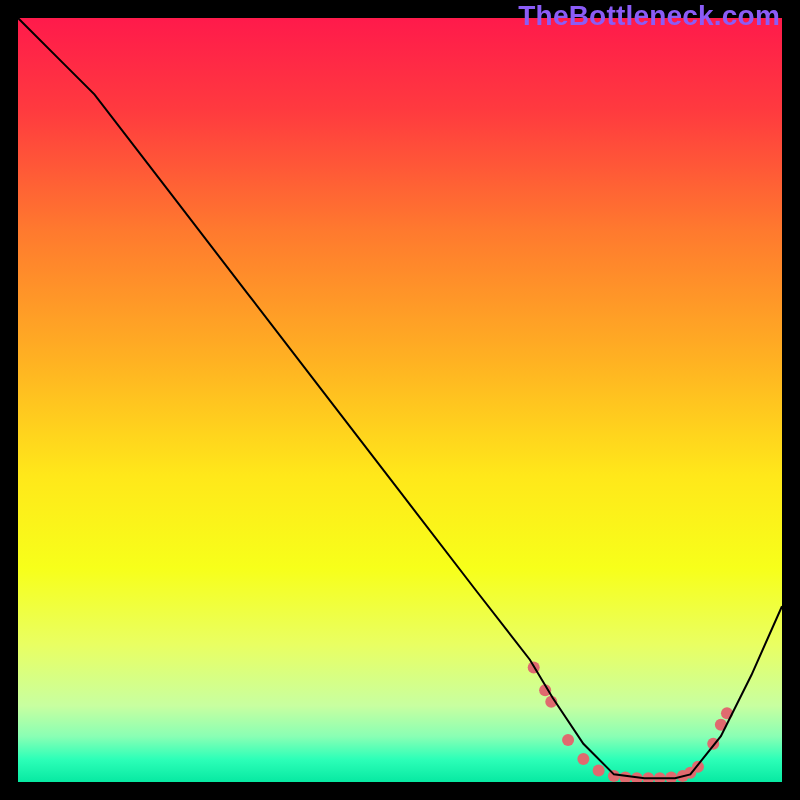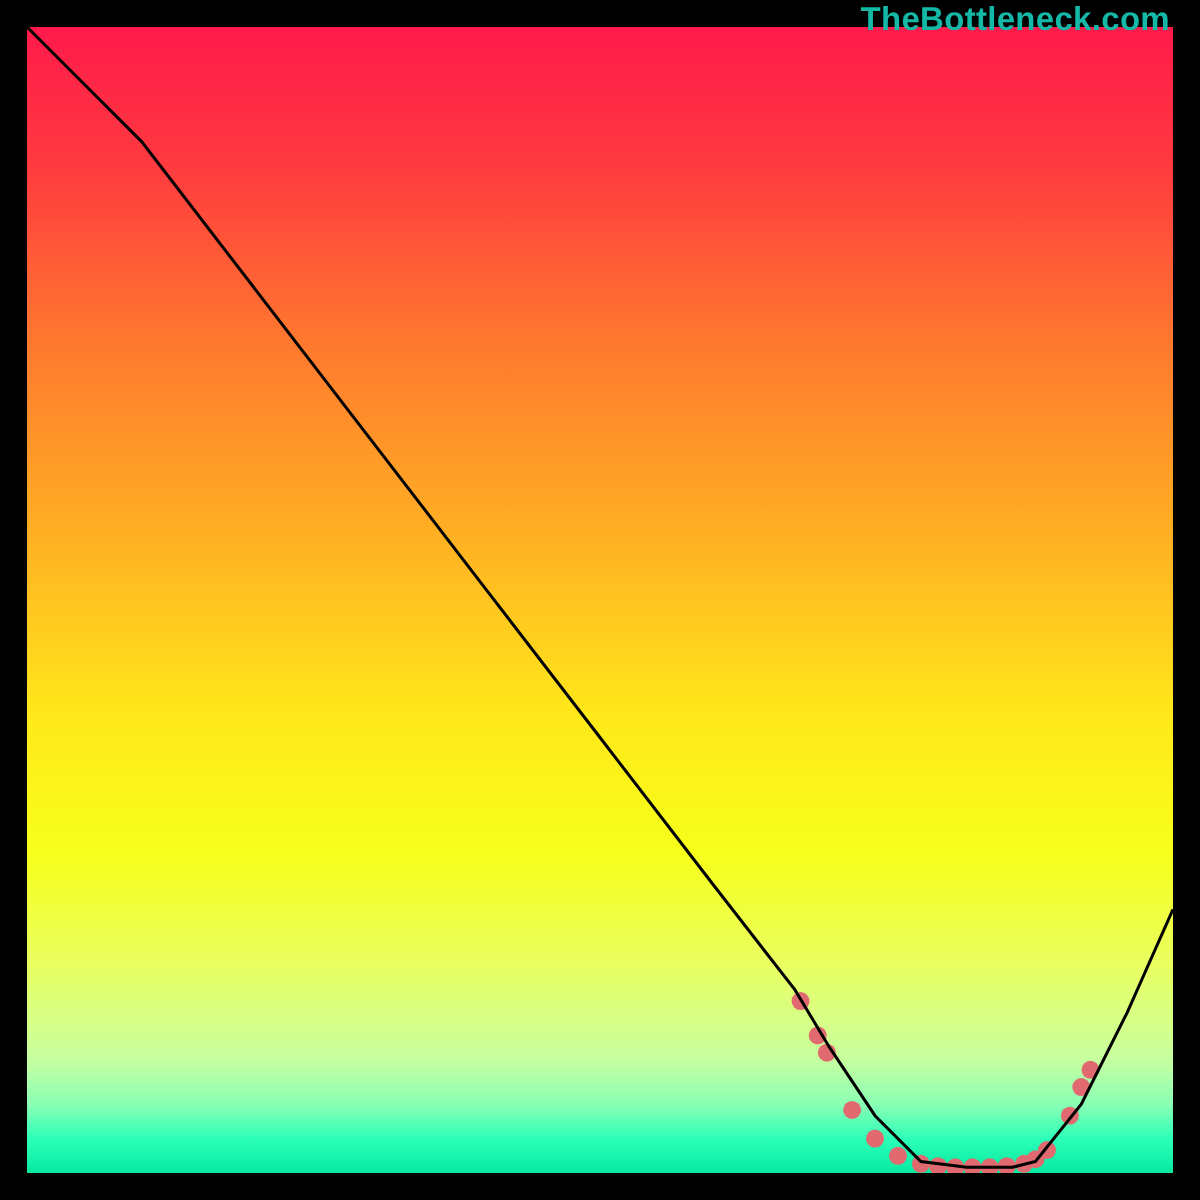--- a/index.html
+++ b/index.html
@@ -29,22 +29,22 @@
     position: absolute;
     left: 0;
     top: 0;
     width: 764px;
     height: 764px;
   }
   .watermark {
     position: absolute;
     top: 0px;
     right: 20px;
-    color: #14b8a6;
-    font-size: 22px;
+    color: #8b5cf6;
+    font-size: 28px;
     font-weight: 600;
     letter-spacing: 0.2px;
     user-select: none;
   }
   svg { display: block; }
 </style>
 </head>
 <body>
 
 <div class="stage">

